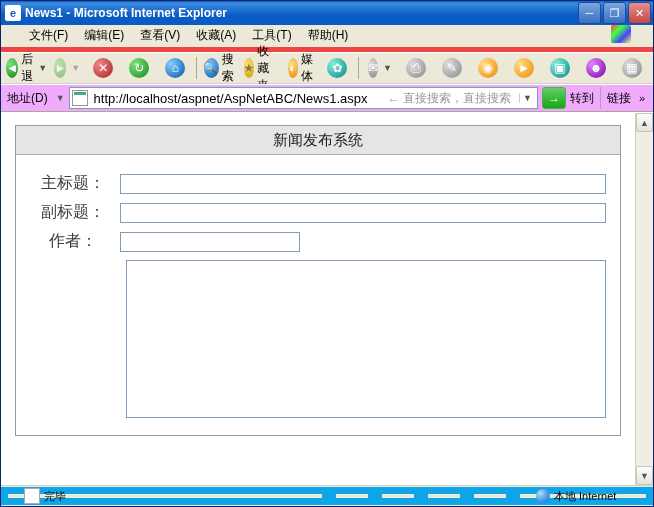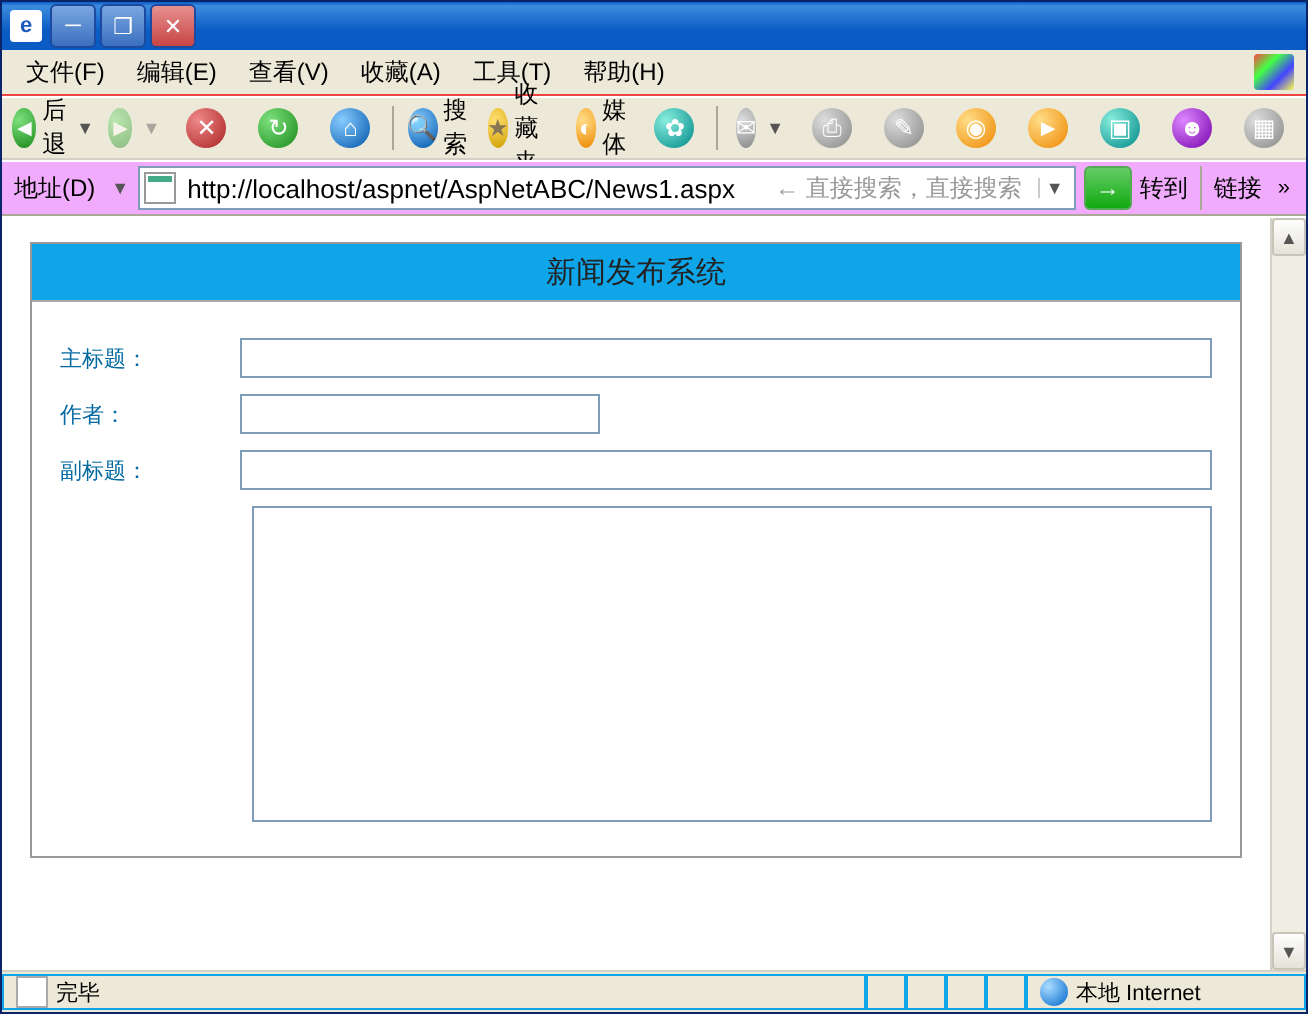--- a/index.html
+++ b/index.html
@@ -3,21 +3,21 @@
 <meta charset="utf-8">
 <style>
   html,body{margin:0;padding:0;font-family:"Microsoft Sans Serif",Tahoma,Arial,sans-serif;font-size:12px;background:#3a6ea5;overflow:hidden}
   .window{width:654px;height:507px;background:#ece9d8;display:flex;flex-direction:column;border:1px solid #0a246a;box-sizing:border-box}
   .titlebar{height:24px;background:linear-gradient(to bottom,#0a5bc4 0%,#3c8cde 8%,#0a5bc4 60%,#0a5bc4 100%);display:flex;align-items:center;color:#fff;padding:0 2px 0 4px}
   .titlebar .app-icon{width:16px;height:16px;background:#fff;border-radius:2px;margin-right:4px;display:flex;align-items:center;justify-content:center;color:#1e5bbe;font-weight:bold;font-size:11px}
   .titlebar .title{flex:1;font-weight:bold;font-size:12px}
   .winbtns{display:flex;gap:2px}
   .winbtn{width:21px;height:20px;background:linear-gradient(to bottom,#7ba7e0,#3a70c0);border:1px solid #1d4aa1;border-radius:3px;display:flex;align-items:center;justify-content:center;color:#fff;font-family:Arial;font-size:11px}
   .winbtn.close{background:linear-gradient(to bottom,#e79090,#c74444)}
-  .menubar{height:22px;background:#ece9d8;display:flex;align-items:center;padding:0 4px;border-bottom:1px solid #ef4444}
+  .menubar{height:22px;background:#ece9d8;display:flex;align-items:flex-start;padding:0 20px;border-bottom:5px solid #ef4444}
   .menubar .mitem{padding:2px 8px;cursor:default}
   .menubar .spacer{flex:1}
   .menubar .flag{width:20px;height:18px;background:linear-gradient(135deg,#f44 0%,#4f4 33%,#44f 66%,#ff4 100%);border-radius:2px;margin-right:2px}
   .toolbar{height:30px;background:#ece9d8;display:flex;align-items:center;padding:0 4px;border-top:1px solid #fff;border-bottom:1px solid #d4d0c8;gap:2px}
   .tbtn{height:24px;min-width:24px;border:1px solid transparent;border-radius:3px;display:flex;align-items:center;justify-content:center;padding:0 4px;gap:3px;cursor:default}
   .tbtn.disabled{opacity:.45}
   .tbtn .icn{width:20px;height:20px;border-radius:50%;display:flex;align-items:center;justify-content:center;color:#fff;font-size:12px}
   .icn.green{background:radial-gradient(circle at 30% 30%,#7de07d,#1a8a1a)}
   .icn.red{background:radial-gradient(circle at 30% 30%,#e88,#a22)}
   .icn.blue{background:radial-gradient(circle at 30% 30%,#8cf,#05a)}
@@ -36,44 +36,45 @@
   .addrcombo input{flex:1;border:none;outline:none;font-size:13px;background:transparent}
   .addrcombo .dd2{width:15px;text-align:center;color:#555;font-size:9px;border-left:1px solid #ccc}
   .placeholder{color:#999;padding-right:4px}
   .gobtn{width:22px;height:20px;background:linear-gradient(to bottom,#6c6,#1a1);border:1px solid #5a5;border-radius:3px;color:#fff;display:flex;align-items:center;justify-content:center;font-size:12px}
   .content-wrap{flex:1;display:flex;background:#fff;border-top:1px solid #fff;overflow:hidden}
   .page{flex:1;overflow:auto;padding:12px 0 0 0}
   .vscroll{width:17px;background:#ece9d8;border-left:1px solid #d4d0c8;display:flex;flex-direction:column}
   .vscroll .arr{height:17px;background:linear-gradient(to bottom,#fefefe,#e5e2d8);border:1px solid #c8c4b8;display:flex;align-items:center;justify-content:center;font-size:9px;color:#555;border-radius:2px;margin:0}
   .vscroll .track{flex:1;background:#f0ede3}
   .form-card{margin:0 14px 14px 14px;border:1px solid #999;background:#fff}
-  .form-card .hdr{background:#0ea5e9;height:28px;display:flex;align-items:center;justify-content:center;font-size:15px;border-bottom:1px solid #aaa;color:#222}
+  .form-card .hdr{background:#e5e5e5;height:28px;display:flex;align-items:center;justify-content:center;font-size:15px;border-bottom:1px solid #aaa;color:#222}
   .form-card .body{padding:10px 14px 14px 14px}
   .frow{display:flex;align-items:center;margin:8px 0}
-  .frow label{width:86px;text-align:left;padding-right:4px;font-size:11px;color:#0369a1}
+  .frow label{width:86px;text-align:center;padding-right:4px;font-size:16px;color:#404040}
   .tfield{height:20px;border:1px solid #7f9db9;background:#fff;box-sizing:border-box;padding:1px 2px;font-size:12px}
   .tfield.full{flex:1}
   .tfield.med{width:180px}
   .tarea-wrap{margin:6px 0 0 96px;position:relative}
   textarea.tarea{width:100%;height:158px;border:1px solid #7f9db9;box-sizing:border-box;resize:none;font-family:inherit;font-size:12px;overflow-y:scroll}
   .btnrow{margin:16px 0 0 120px;display:flex;gap:18px}
   .fbtn{min-width:66px;height:22px;border:1px solid #888;background:linear-gradient(to bottom,#fefefe,#e5e2d8);border-radius:2px;font-size:12px;cursor:default;padding:0 8px}
   .statusbar{height:20px;background:#ece9d8;border-top:1px solid #d4d0c8;display:flex;align-items:center;font-size:11px}
-  .statusbar .cell{border:1px solid #0ea5e9;height:18px;display:flex;align-items:center;padding:0 6px;box-sizing:border-box}
+  .statusbar .cell{border:7px solid #0ea5e9;height:18px;display:flex;align-items:center;padding:0 16px;box-sizing:border-box}
   .statusbar .cell.first{flex:1;gap:4px}
   .statusbar .zone-icon{width:14px;height:14px;border-radius:50%;background:radial-gradient(circle at 30% 30%,#adf,#06c)}
   .doc-icon{width:14px;height:14px;background:#fff;border:1px solid #aaa}
 </style>
 </head>
 <body>
 
 <div class="window">
 
   <div class="titlebar">
     <div class="app-icon">e</div>
+    <div class="title">News1 - Microsoft Internet Explorer</div>
     <div class="winbtns">
       <div class="winbtn">─</div>
       <div class="winbtn">❐</div>
       <div class="winbtn close">✕</div>
     </div>
   </div>
 
   <div class="menubar">
     <div class="mitem">文件(F)</div>
     <div class="mitem">编辑(E)</div>
@@ -167,26 +168,26 @@
   <div class="content-wrap">
     <div class="page">
       <div class="form-card">
         <div class="hdr">新闻发布系统</div>
         <div class="body">
           <div class="frow">
             <label>主标题：</label>
             <input class="tfield full" type="text" value="" style="">
           </div>
           <div class="frow">
+            <label>副标题：</label>
+            <input class="tfield full" type="text" value="" style="">
+          </div>
+          <div class="frow">
             <label>作者：</label>
             <input class="tfield med" type="text" value="" style="">
-          </div>
-          <div class="frow">
-            <label>副标题：</label>
-            <input class="tfield full" type="text" value="" style="">
           </div>
           <div class="tarea-wrap">
             <textarea class="tarea" style=""></textarea>
           </div>
         </div>
       </div>
     </div>
     <div class="vscroll">
       <div class="arr">▲</div>
       <div class="track"></div>

